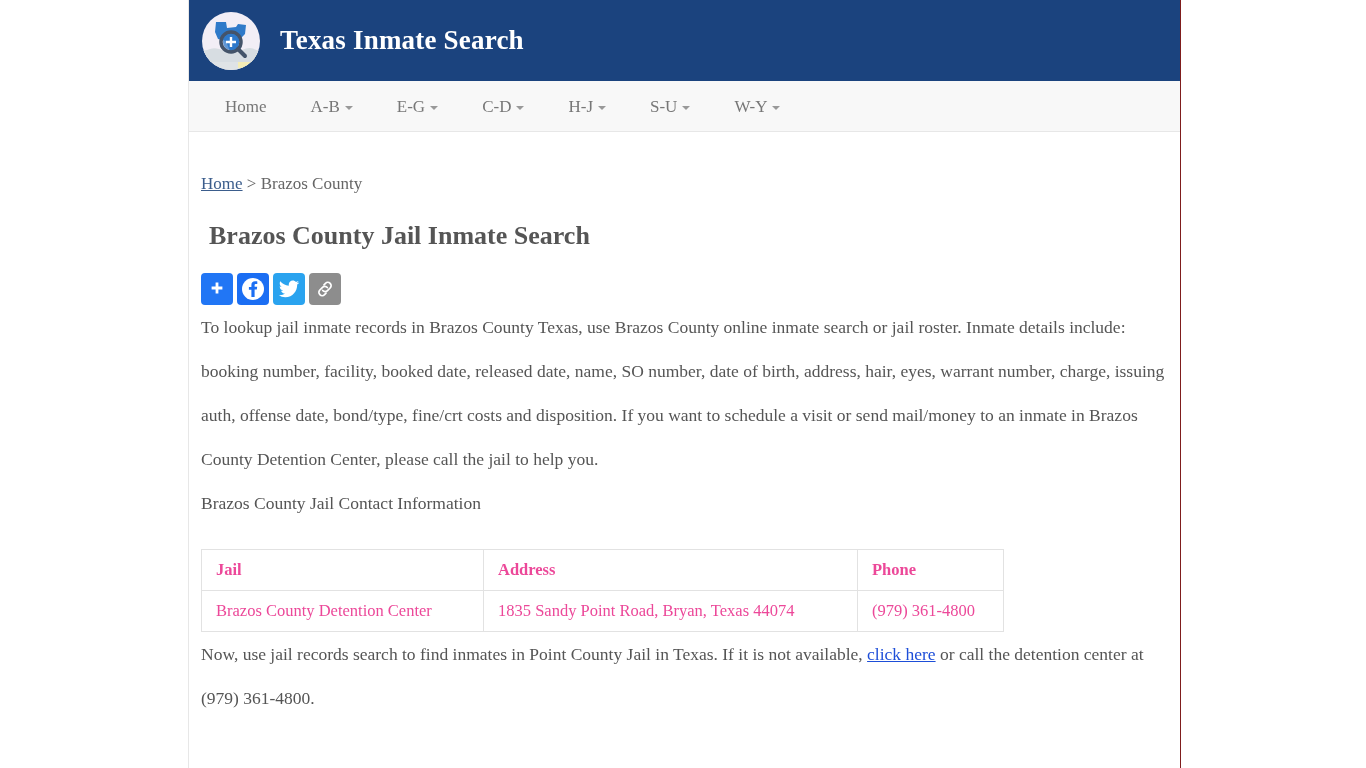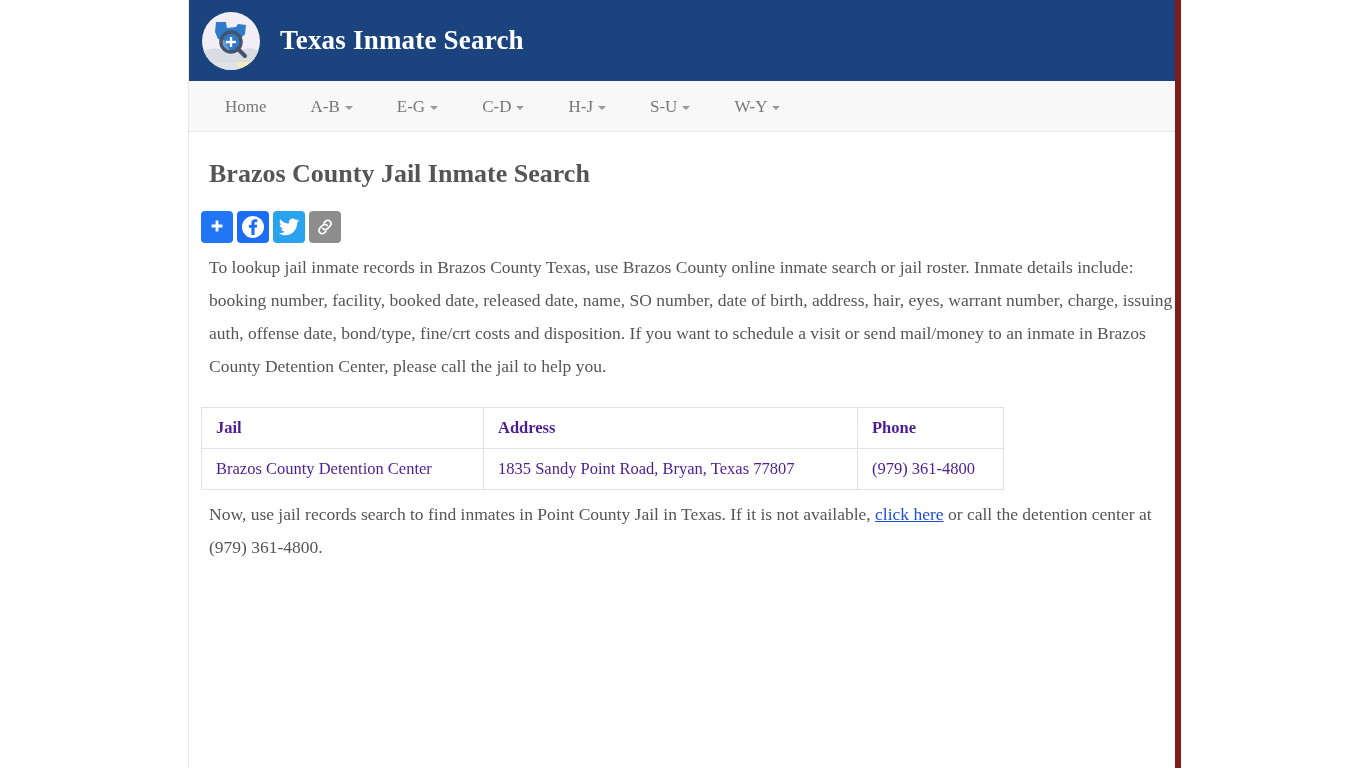--- a/index.html
+++ b/index.html
@@ -23,21 +23,21 @@
 
   
   .container {
     position: absolute;
     left: 188px;
     top: 0;
     width: 993px;
     height: 768px;
     background: #ffffff;
     border-left: 1px solid #e7e7e7;
-    border-right: 6px solid #7f1d1d;
+    border-right: 1px solid #7f1d1d;
   }
 
   
   .masthead {
     background: #1b437e;
     height: 81px;
     display: flex;
     align-items: center;
     padding-left: 13px;
   }
@@ -145,22 +145,22 @@
   .share-addthis { background: #2176f5; }
   .share-facebook { background: #1b6ef3; }
   .share-twitter { background: #2aa3ef; }
   .share-link { background: #8d8d8d; }
   .share-btn svg { display: block; }
 
   
   p.body-text {
     font-size: 17.5px;
     color: #555555;
-    line-height: 33px;
-    margin: 8px;
+    line-height: 44px;
+    margin: 0;
     font-family: "Liberation Serif", "DejaVu Serif", serif;
   }
   .para-1 { margin-top: 36px; width: 975px; }
   .para-2 { margin-top: 32px; }
   .para-3 { margin-top: 26px; width: 965px; }
   .para-3 a {
     color: #1d4ed8;
     text-decoration: underline;
   }
 
@@ -169,21 +169,21 @@
     margin-top: 24px;
     border-collapse: collapse;
     border: 1px solid #e2e2e2;
     background: #ffffff;
   }
   table.contact-table th,
   table.contact-table td {
     border: 1px solid #e2e2e2;
     text-align: left;
     font-size: 16.5px;
-    color: #4c1d95;
+    color: #ec4899;
     font-family: "Liberation Serif", "DejaVu Serif", serif;
     white-space: nowrap;
   }
   table.contact-table th {
     font-weight: bold;
     padding: 10px 14px;
     height: 38px;
   }
   table.contact-table td {
     font-weight: normal;
@@ -235,20 +235,23 @@
       <div class="nav-item">
         <span>S-U</span><span class="caret"></span>
       </div>
       <div class="nav-item">
         <span>W-Y</span><span class="caret"></span>
       </div>
     </div>
 
     <div class="content">
 
+      <div class="breadcrumb">
+        <a href="#">Home</a><span class="sep"> &gt; </span><span>Brazos County</span>
+      </div>
 
       <h1 class="page-title">Brazos County Jail Inmate Search</h1>
 
       <div class="share-row">
         <div class="share-btn share-addthis">
           <svg width="18" height="18" viewBox="0 0 18 18">
             <path d="M7.6 2.6 h2.8 v4.0 h4.0 v2.8 h-4.0 v4.0 h-2.8 v-4.0 h-4.0 v-2.8 h4.0 z" fill="#ffffff"></path>
           </svg>
         </div>
         <div class="share-btn share-facebook">
@@ -265,33 +268,34 @@
         <div class="share-btn share-link">
           <svg width="22" height="22" viewBox="0 0 24 24">
             <path d="M9.5 13.6 a3.6 3.6 0 0 0 5.2 0.2 l2.9 -2.9 a3.6 3.6 0 0 0 -5.1 -5.1 l-1.6 1.6" fill="none" stroke="#ffffff" stroke-width="1.9" stroke-linecap="round"></path>
             <path d="M14.5 10.4 a3.6 3.6 0 0 0 -5.2 -0.2 l-2.9 2.9 a3.6 3.6 0 0 0 5.1 5.1 l1.6 -1.6" fill="none" stroke="#ffffff" stroke-width="1.9" stroke-linecap="round"></path>
           </svg>
         </div>
       </div>
 
       <p class="body-text para-1">To lookup jail inmate records in Brazos County Texas, use Brazos County online inmate search or jail roster. Inmate details include: booking number, facility, booked date, released date, name, SO number, date of birth, address, hair, eyes, warrant number, charge, issuing auth, offense date, bond/type, fine/crt costs and disposition. If you want to schedule a visit or send mail/money to an inmate in Brazos County Detention Center, please call the jail to help you.</p>
 
+      <p class="body-text para-2">Brazos County Jail Contact Information</p>
 
       <table class="contact-table">
         <thead>
           <tr>
             <th class="col-jail">Jail</th>
             <th class="col-address">Address</th>
             <th class="col-phone">Phone</th>
           </tr>
         </thead>
         <tbody>
           <tr>
             <td>Brazos County Detention Center</td>
-            <td>1835 Sandy Point Road, Bryan, Texas 77807</td>
+            <td>1835 Sandy Point Road, Bryan, Texas 44074</td>
             <td>(979) 361-4800</td>
           </tr>
         </tbody>
       </table>
 
       <p class="body-text para-3"><span>Now, use jail records search to find inmates in Point County Jail in Texas. If it is not available, </span><a href="#">click here</a><span> or call the detention center at (979) 361-4800.</span></p>
 
     </div>
   </div>
 </div>

